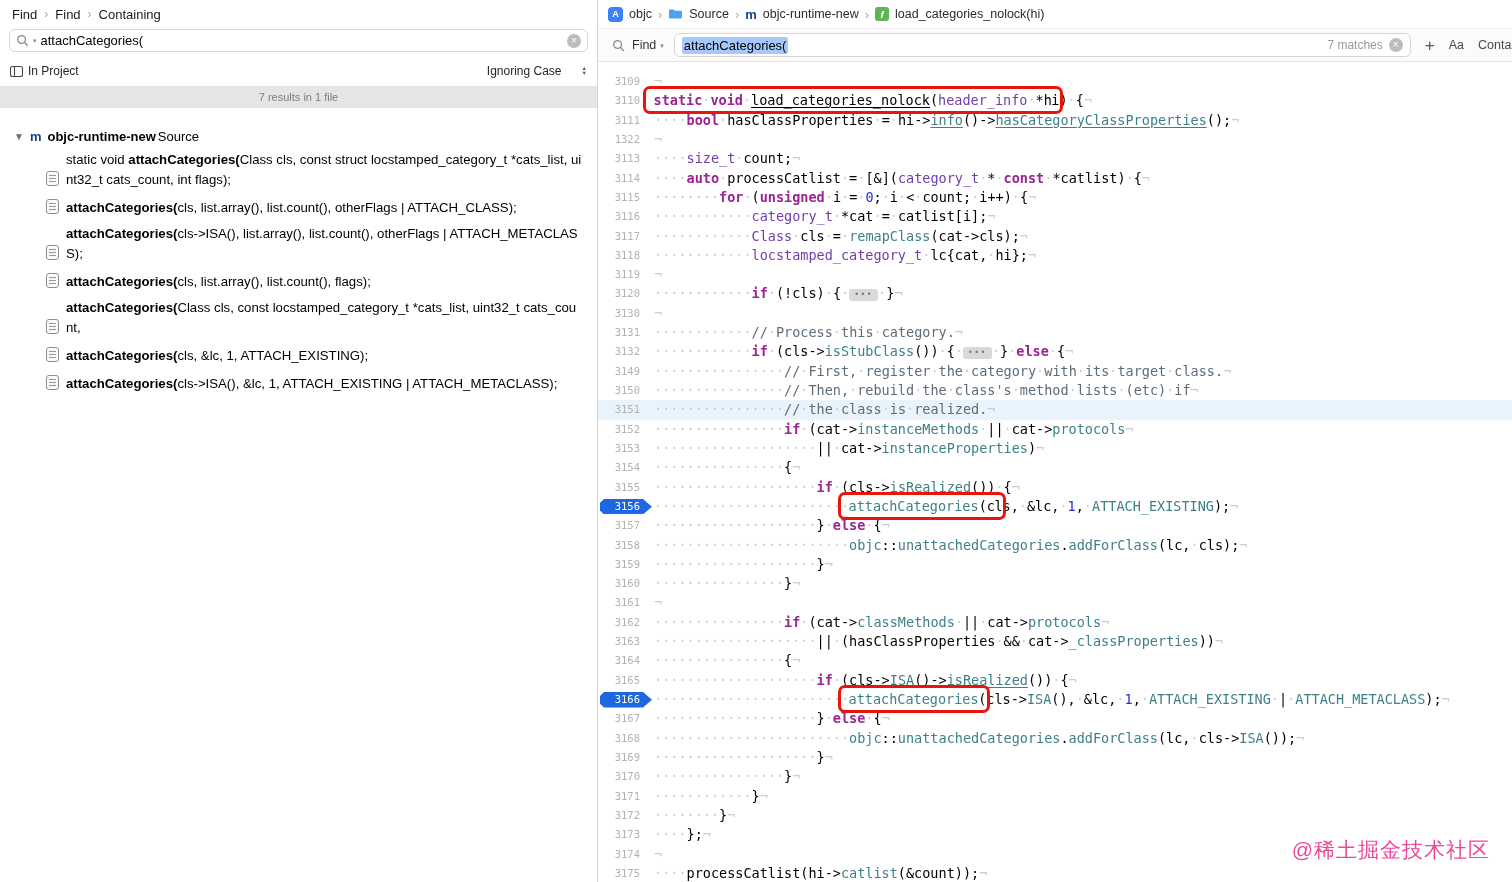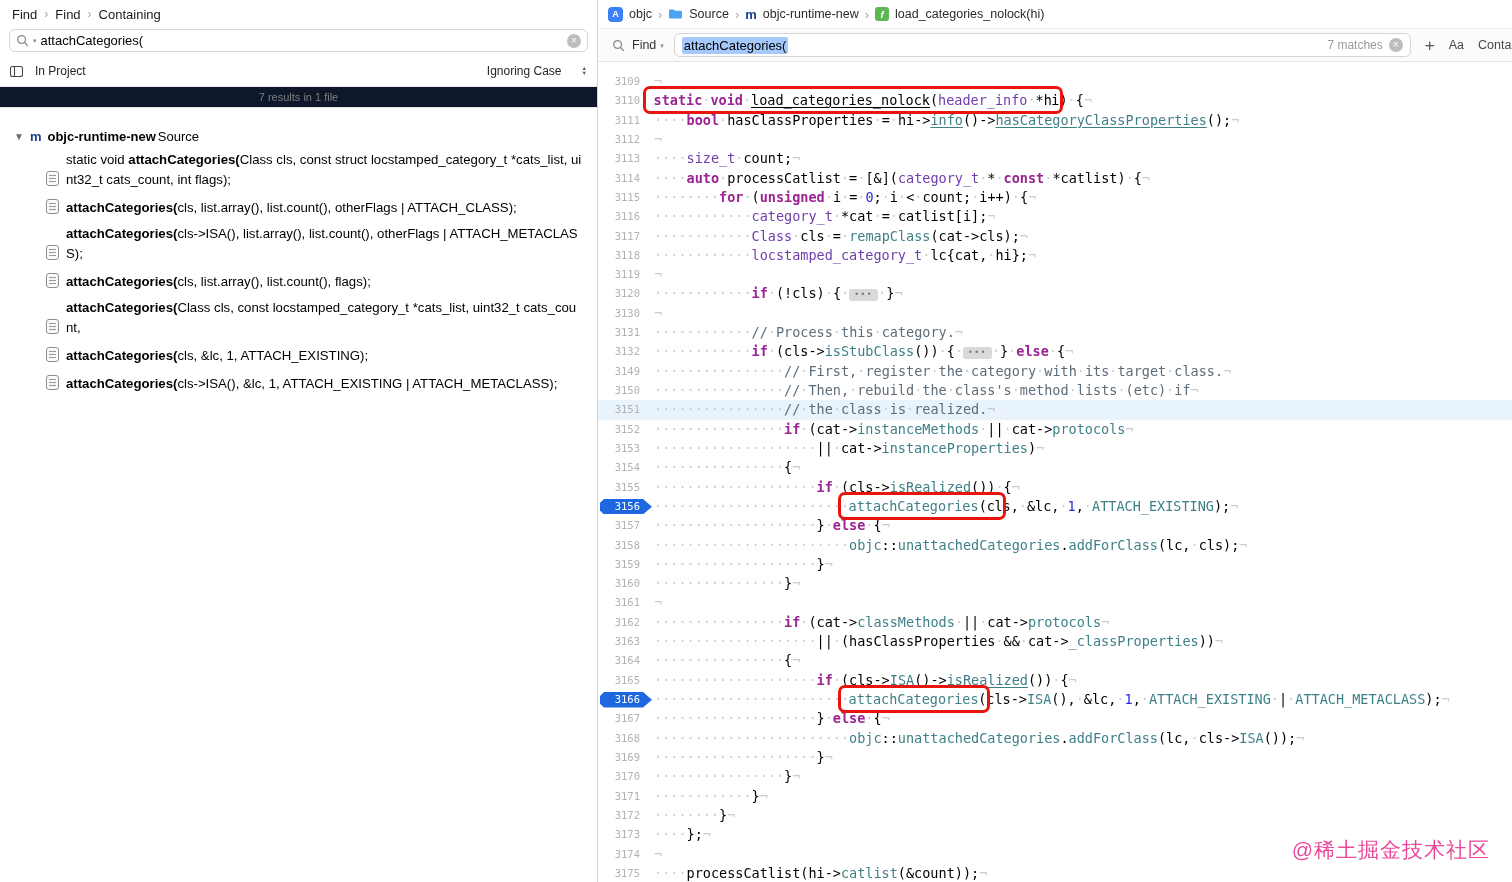--- a/index.html
+++ b/index.html
@@ -10,24 +10,24 @@
   
   .left{width:598px;border-right:1px solid #D5D5D5;background:#fff;display:flex;flex-direction:column}
   .crumbs{height:28px;display:flex;align-items:center;padding-left:12px;gap:7px;font-size:13px;color:#1a1a1a}
   .crumbs .sep{color:#A5A5A5;font-size:12px}
   .searchwrap{padding:1px 9px 4px}
   .sfield{height:23px;border:1px solid #D6D6D6;border-radius:6px;background:#fff;display:flex;align-items:center;padding:0 6px;gap:4px}
   .sfield .q{flex:1;font-size:13px;color:#000;white-space:nowrap;overflow:hidden}
   .chevdn{font-size:7px;color:#8B8B8B;line-height:1}
   .clearbtn{width:14px;height:14px;border-radius:50%;background:#BDBDBD;color:#fff;font-size:10px;line-height:14px;text-align:center;flex:0 0 14px;cursor:default}
   .scoperow{height:30px;display:flex;align-items:center;padding:0 10px;font-size:12px;color:#262626}
-  .scopebtn{display:flex;align-items:center;gap:12px}
+  .scopebtn{display:flex;align-items:center;gap:5px}
   .caseopt{margin-left:auto;display:flex;align-items:center;gap:20px}
   .stepper{display:flex;flex-direction:column;font-size:5.5px;color:#5A5A5A;line-height:4.6px}
-  .summary{height:22px;background:#0f172a;border-top:1px solid #E4E4E4;border-bottom:1px solid #E4E4E4;
+  .summary{height:22px;background:#e5e5e5;border-top:1px solid #E4E4E4;border-bottom:1px solid #E4E4E4;
     display:flex;align-items:center;justify-content:center;font-size:11px;color:#7E7E7E}
   .results{flex:1;overflow:hidden;padding-top:17px}
   .group{display:flex;align-items:center;height:22px;padding-left:14px;gap:6px;font-size:13px;color:#000}
   .disc{color:#6F6F6F;font-size:10px}
   .micon{color:#16418C;font-weight:700;font-size:13px;line-height:1}
   .gname b{font-weight:700}
   .gsuffix{margin-left:2px}
   .rrow{display:flex;align-items:flex-end;padding:3px 14px 3px 46px;gap:7px}
   .ricon{flex:0 0 13px;padding-top:3px}
   .rtext{font-size:13.2px;line-height:20px;color:#000;word-break:break-all}
@@ -257,21 +257,21 @@
       </div>
       <span class="fbtn fplus">+</span>
       <span class="fbtn">Aa</span>
       <span class="fbtn fcontains">Contains</span>
     </div>
 
     <div class="codearea" id="codearea">
         <div class="cl"><span class="gutter">3109</span><span class="txt"><span class="ws">¬</span></span></div>
         <div class="cl"><span class="gutter">3110</span><span class="txt"><span class="redbox"><span class="tok-k">static</span><span class="tok-p"><span class="ws">·</span></span><span class="tok-k">void</span><span class="tok-p"><span class="ws">·</span></span><span class="tok-p und">load_categories_nolock</span><span class="tok-p">(</span><span class="tok-t">header_info</span><span class="tok-p"><span class="ws">·</span>*h</span></span><span class="tok-p">i)<span class="ws">·</span>{</span><span class="ws">¬</span></span></div>
         <div class="cl"><span class="gutter">3111</span><span class="txt"><span class="ws">····</span><span class="tok-k">bool</span><span class="tok-p"><span class="ws">·</span>hasClassProperties<span class="ws">·</span>=<span class="ws">·</span>hi-&gt;</span><span class="tok-f und">info</span><span class="tok-p">()-&gt;</span><span class="tok-f und">hasCategoryClassProperties</span><span class="tok-p">();</span><span class="ws">¬</span></span></div>
-        <div class="cl"><span class="gutter">3112</span><span class="txt"><span class="ws">¬</span></span></div>
+        <div class="cl"><span class="gutter">1322</span><span class="txt"><span class="ws">¬</span></span></div>
         <div class="cl"><span class="gutter">3113</span><span class="txt"><span class="ws">····</span><span class="tok-t">size_t</span><span class="tok-p"><span class="ws">·</span>count;</span><span class="ws">¬</span></span></div>
         <div class="cl"><span class="gutter">3114</span><span class="txt"><span class="ws">····</span><span class="tok-k">auto</span><span class="tok-p"><span class="ws">·</span>processCatlist<span class="ws">·</span>=<span class="ws">·</span>[&amp;](</span><span class="tok-t">category_t</span><span class="tok-p"><span class="ws">·</span>*<span class="ws">·</span></span><span class="tok-k">const</span><span class="tok-p"><span class="ws">·</span>*catlist)<span class="ws">·</span>{</span><span class="ws">¬</span></span></div>
         <div class="cl"><span class="gutter">3115</span><span class="txt"><span class="ws">········</span><span class="tok-k">for</span><span class="tok-p"><span class="ws">·</span>(</span><span class="tok-k">unsigned</span><span class="tok-p"><span class="ws">·</span>i<span class="ws">·</span>=<span class="ws">·</span></span><span class="tok-n">0</span><span class="tok-p">;<span class="ws">·</span>i<span class="ws">·</span>&lt;<span class="ws">·</span>count;<span class="ws">·</span>i++)<span class="ws">·</span>{</span><span class="ws">¬</span></span></div>
         <div class="cl"><span class="gutter">3116</span><span class="txt"><span class="ws">············</span><span class="tok-t">category_t</span><span class="tok-p"><span class="ws">·</span>*cat<span class="ws">·</span>=<span class="ws">·</span>catlist[i];</span><span class="ws">¬</span></span></div>
         <div class="cl"><span class="gutter">3117</span><span class="txt"><span class="ws">············</span><span class="tok-t">Class</span><span class="tok-p"><span class="ws">·</span>cls<span class="ws">·</span>=<span class="ws">·</span></span><span class="tok-f">remapClass</span><span class="tok-p">(cat-&gt;cls);</span><span class="ws">¬</span></span></div>
         <div class="cl"><span class="gutter">3118</span><span class="txt"><span class="ws">············</span><span class="tok-t">locstamped_category_t</span><span class="tok-p"><span class="ws">·</span>lc{cat,<span class="ws">·</span>hi};</span><span class="ws">¬</span></span></div>
         <div class="cl"><span class="gutter">3119</span><span class="txt"><span class="ws">¬</span></span></div>
         <div class="cl"><span class="gutter">3120</span><span class="txt"><span class="ws">············</span><span class="tok-k">if</span><span class="tok-p"><span class="ws">·</span>(!cls)<span class="ws">·</span>{<span class="ws">·</span></span><span class="fold">•••</span><span class="tok-p"><span class="ws">·</span>}</span><span class="ws">¬</span></span></div>
         <div class="cl"><span class="gutter">3130</span><span class="txt"><span class="ws">¬</span></span></div>
         <div class="cl"><span class="gutter">3131</span><span class="txt"><span class="ws">············</span><span class="tok-c">//<span class="ws">·</span>Process<span class="ws">·</span>this<span class="ws">·</span>category.</span><span class="ws">¬</span></span></div>

